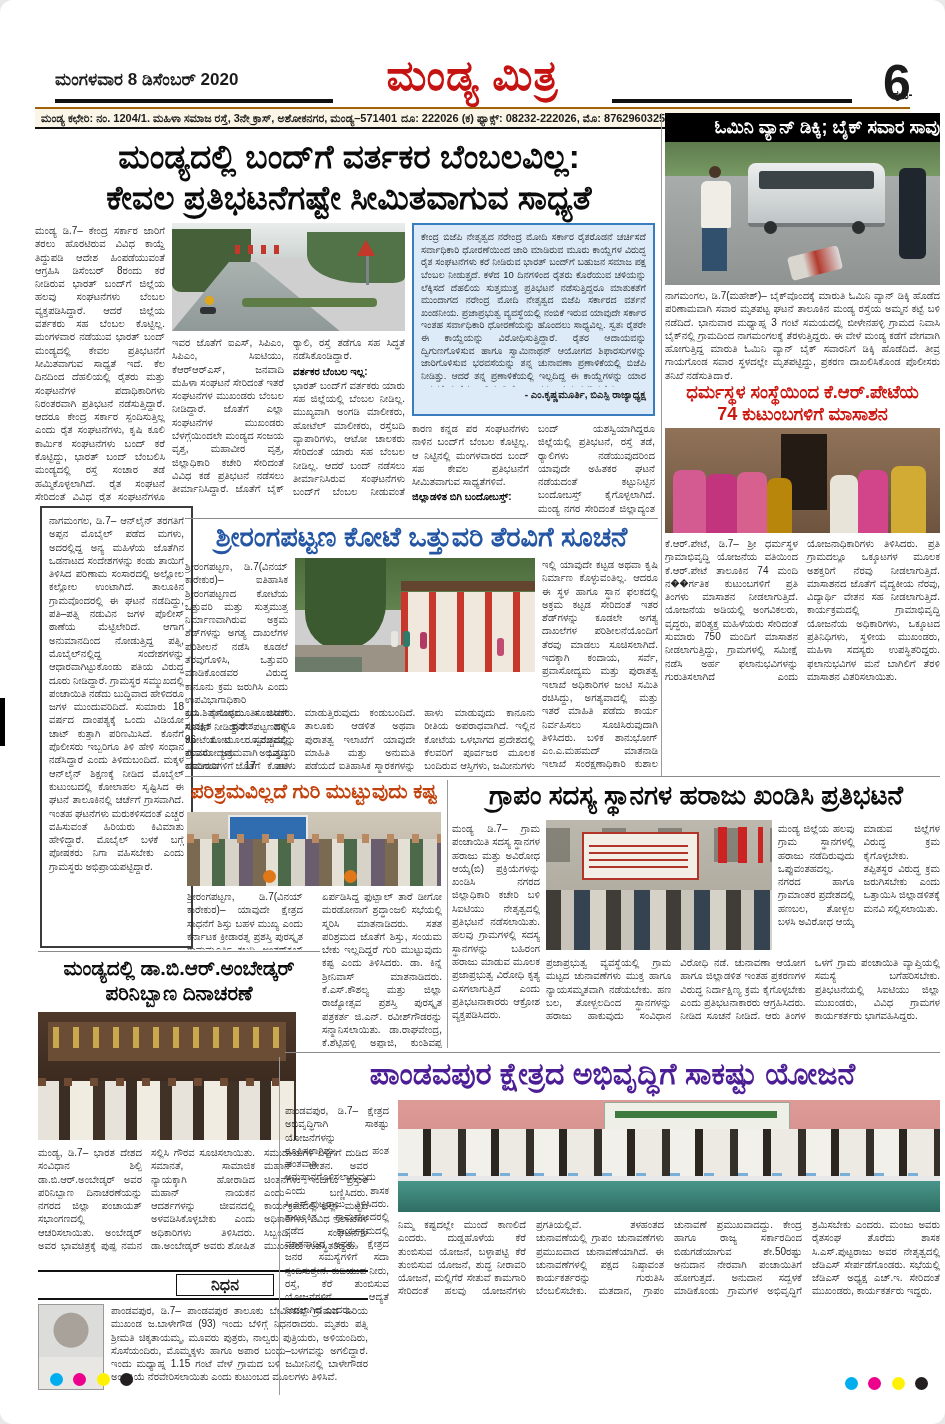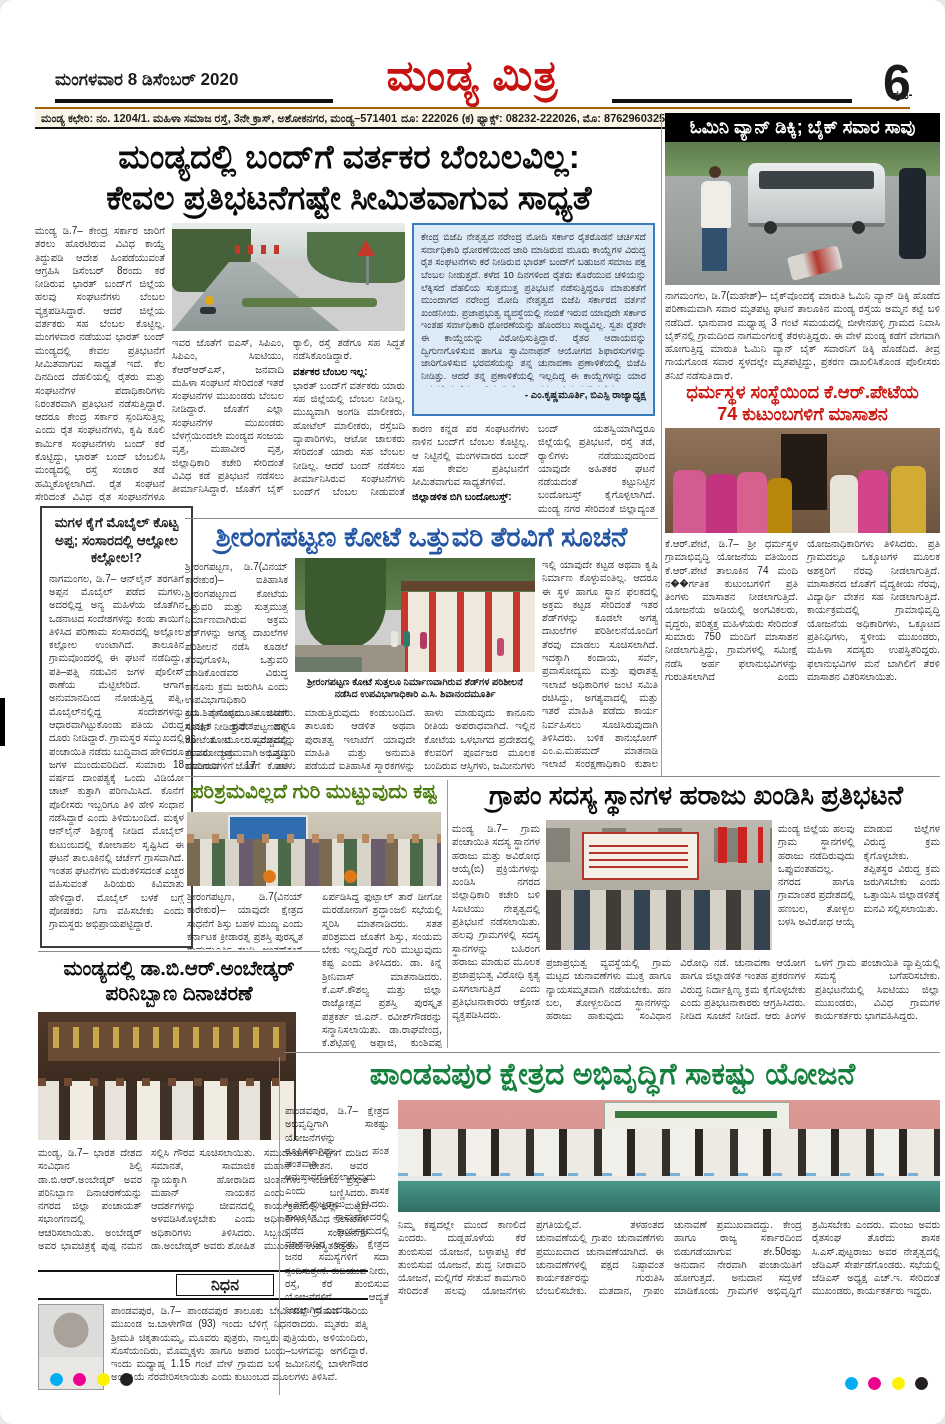--- a/index.html
+++ b/index.html
@@ -73,21 +73,21 @@
     <div class="body-text" style="font-size:9.5px;height:156px;">ಕೇಂದ್ರ ಬಿಜೆಪಿ ನೇತೃತ್ವದ ನರೇಂದ್ರ ಮೋದಿ ಸರ್ಕಾರ ರೈತರೊಡನೆ ಚರ್ಚಿಸದೆ ಸರ್ವಾಧಿಕಾರಿ ಧೋರಣೆಯಿಂದ ಜಾರಿ ಮಾಡಿರುವ ಮೂರು ಕಾಯ್ದೆಗಳ ವಿರುದ್ಧ ರೈತ ಸಂಘಟನೆಗಳು ಕರೆ ನೀಡಿರುವ ಭಾರತ್ ಬಂದ್‌ಗೆ ಬಹುಜನ ಸಮಾಜ ಪಕ್ಷ ಬೆಂಬಲ ನೀಡುತ್ತದೆ. ಕಳೆದ 10 ದಿನಗಳಿಂದ ರೈತರು ಕೊರೆಯುವ ಚಳಿಯನ್ನು ಲೆಕ್ಕಿಸದೆ ದೆಹಲಿಯ ಸುತ್ತಮುತ್ತ ಪ್ರತಿಭಟನೆ ನಡೆಸುತ್ತಿದ್ದರೂ ಮಾತುಕತೆಗೆ ಮುಂದಾಗದ ನರೇಂದ್ರ ಮೋದಿ ನೇತೃತ್ವದ ಬಿಜೆಪಿ ಸರ್ಕಾರದ ವರ್ತನೆ ಖಂಡನೀಯ. ಪ್ರಜಾಪ್ರಭುತ್ವ ವ್ಯವಸ್ಥೆಯಲ್ಲಿ ನಂಬಿಕೆ ಇರುವ ಯಾವುದೇ ಸರ್ಕಾರ ಇಂತಹ ಸರ್ವಾಧಿಕಾರಿ ಧೋರಣೆಯನ್ನು ಹೊಂದಲು ಸಾಧ್ಯವಿಲ್ಲ. ಸ್ವತಃ ರೈತರೇ ಈ ಕಾಯ್ದೆಯನ್ನು ವಿರೋಧಿಸುತ್ತಿದ್ದಾರೆ. ರೈತರ ಆದಾಯವನ್ನು ದ್ವಿಗುಣಗೊಳಿಸುವ ಹಾಗೂ ಸ್ವಾಮಿನಾಥನ್ ಆಯೋಗದ ಶಿಫಾರಸುಗಳನ್ನು ಜಾರಿಗೊಳಿಸುವ ಭರವಸೆಯನ್ನು ತನ್ನ ಚುನಾವಣಾ ಪ್ರಣಾಳಿಕೆಯಲ್ಲಿ ಬಿಜೆಪಿ ನೀಡಿತ್ತು. ಆದರೆ ತನ್ನ ಪ್ರಣಾಳಿಕೆಯಲ್ಲಿ ಇಲ್ಲದಿದ್ದ ಈ ಕಾಯ್ದೆಗಳನ್ನು ಯಾರ ಒತ್ತಡಕ್ಕೆ ಮಣಿದು ಜಾರಿಮಾಡಿದೆ ಎಂಬುದನ್ನು ಬಹಿರಂಗಪಡಿಸಬೇಕು.</div>
     <div style="font-size:10px;font-weight:bold;text-align:right;margin-top:2px;">- ಎಂ.ಕೃಷ್ಣಮೂರ್ತಿ, ಬಿಎಸ್ಪಿ ರಾಜ್ಯಾಧ್ಯಕ್ಷ</div>
   </div>
 
   <div class="abs body-text cols2" style="left:412px;top:422px;width:243px;height:96px;">
     <div>ಕಾರಣ ಕನ್ನಡ ಪರ ಸಂಘಟನೆಗಳು ನಾಳಿನ ಬಂದ್‌ಗೆ ಬೆಂಬಲ ಕೊಟ್ಟಿಲ್ಲ. ಆ ನಿಟ್ಟಿನಲ್ಲಿ ಮಂಗಳವಾರದ ಬಂದ್ ಸಹ ಕೇವಲ ಪ್ರತಿಭಟನೆಗೆ ಸೀಮಿತವಾಗುವ ಸಾಧ್ಯತೆಗಳಿವೆ.</div>
     <div class="subhead">ಜಿಲ್ಲಾಡಳಿತ ಬಿಗಿ ಬಂದೋಬಸ್ತ್:</div>
     <div>ಬಂದ್ ಯಶಸ್ವಿಯಾಗಿದ್ದರೂ ಜಿಲ್ಲೆಯಲ್ಲಿ ಪ್ರತಿಭಟನೆ, ರಸ್ತೆ ತಡೆ, ರ‍್ಯಾಲಿಗಳು ನಡೆಯುವುದರಿಂದ ಯಾವುದೇ ಅಹಿತಕರ ಘಟನೆ ನಡೆಯದಂತೆ ಕಟ್ಟುನಿಟ್ಟಿನ ಬಂದೋಬಸ್ತ್ ಕೈಗೊಳ್ಳಲಾಗಿದೆ. ಮಂಡ್ಯ ನಗರ ಸೇರಿದಂತೆ ಜಿಲ್ಲಾದ್ಯಂತ ಜಿಲ್ಲಾಡಳಿತ ಎಲ್ಲಾ ಮುಂಜಾಗ್ರತ ಕ್ರಮ ವಹಿಸಿದ್ದು, ಪೊಲೀಸ್ ಇಲಾಖೆ ಬಿಗಿ ಪೊಲೀಸ್ ಬಂದೋಬಸ್ತ್ ಕಲ್ಪಿಸಿದೆ. ಶಾಂತಿಯುತ ಪ್ರತಿಭಟನೆ ನಡೆಸಿ ತಮ್ಮ ಮನವಿಗಳನ್ನು ಸಲ್ಲಿಸುವಂತೆ ಜಿಲ್ಲಾಡಳಿತ ಸೂಚಿಸಿದ್ದು, ಕಾನೂನು ಚೌಕಟ್ಟು ಮೀರಿದರೆ ಕಠಿಣ ಕ್ರಮದ ಎಚ್ಚರಿಕೆಯನ್ನು ಸಹ ಜಿಲ್ಲಾಡಳಿತ ನೀಡಿದೆ.</div>
   </div>
 
-  <div class="abs" style="left:665px;top:113px;width:275px;height:29px;background:#000;color:#fff;display:flex;align-items:center;justify-content:center;">
+  <div class="abs" style="left:665px;top:113px;width:275px;height:29px;background:#000;color:#fff;display:flex;align-items:center;justify-content:flex-end;">
     <span style="font-size:18px;font-weight:800;">ಓಮಿನಿ ವ್ಯಾನ್ ಡಿಕ್ಕಿ; ಬೈಕ್ ಸವಾರ ಸಾವು</span>
   </div>
   <div class="abs photo" style="left:665px;top:142px;width:275px;height:143px;">
     <div style="left:0;top:0;right:0;height:24%;background:linear-gradient(#5e7b4e,#789a64);"></div>
     <div style="left:0;bottom:0;right:0;height:76%;background:linear-gradient(#a8adab,#8f9492);"></div>
     <div style="left:30%;top:15%;width:50%;height:42%;background:linear-gradient(#eceeee,#bfc5c6);border-radius:8px 10px 4px 4px;border-bottom:4px solid #76797b;"></div>
     <div style="left:34%;top:20%;width:42%;height:13%;background:#3c4346;border-radius:3px;"></div>
     <div style="left:36%;top:55%;width:13px;height:13px;background:#2c2f30;border-radius:50%;"></div>
     <div style="left:68%;top:55%;width:13px;height:13px;background:#2c2f30;border-radius:50%;"></div>
     <div style="left:13%;top:27%;width:11%;height:33%;background:#efede6;border-radius:6px 6px 2px 2px;"></div>
@@ -109,43 +109,41 @@
     <div style="left:15%;bottom:0;width:11%;height:56%;background:#c2357e;border-radius:8px 8px 0 0;"></div>
     <div style="left:26%;bottom:0;width:11%;height:58%;background:#d8608f;border-radius:8px 8px 0 0;"></div>
     <div style="left:37%;bottom:0;width:9%;height:52%;background:#b8860b;border-radius:8px 8px 0 0;"></div>
     <div style="left:60%;bottom:0;width:10%;height:55%;background:#e8e4da;border-radius:8px 8px 0 0;"></div>
     <div style="left:70%;bottom:0;width:11%;height:60%;background:#d2458a;border-radius:8px 8px 0 0;"></div>
     <div style="left:82%;bottom:0;width:13%;height:64%;background:#d2ab35;border-radius:8px 8px 0 0;"></div>
   </div>
   <div class="abs body-text cols2" style="left:665px;top:537px;width:275px;height:238px;">ಕೆ.ಆರ್.ಪೇಟೆ, ಡಿ.7– ಶ್ರೀ ಧರ್ಮಸ್ಥಳ ಗ್ರಾಮಾಭಿವೃದ್ಧಿ ಯೋಜನೆಯ ವತಿಯಿಂದ ಕೆ.ಆರ್.ಪೇಟೆ ತಾಲೂಕಿನ 74 ಮಂದಿ ನ��ರ್ಗತಿಕ ಕುಟುಂಬಗಳಿಗೆ ಪ್ರತಿ ತಿಂಗಳು ಮಾಸಾಶನ ನೀಡಲಾಗುತ್ತಿದೆ. ಯೋಜನೆಯ ಅಡಿಯಲ್ಲಿ ಅಂಗವಿಕಲರು, ವೃದ್ಧರು, ಪರಿತ್ಯಕ್ತ ಮಹಿಳೆಯರು ಸೇರಿದಂತೆ ಸುಮಾರು 750 ಮಂದಿಗೆ ಮಾಸಾಶನ ನೀಡಲಾಗುತ್ತಿದ್ದು, ಗ್ರಾಮಗಳಲ್ಲಿ ಸಮೀಕ್ಷೆ ನಡೆಸಿ ಅರ್ಹ ಫಲಾನುಭವಿಗಳನ್ನು ಗುರುತಿಸಲಾಗಿದೆ ಎಂದು ಯೋಜನಾಧಿಕಾರಿಗಳು ತಿಳಿಸಿದರು. ಪ್ರತಿ ಗ್ರಾಮದಲ್ಲೂ ಒಕ್ಕೂಟಗಳ ಮೂಲಕ ಅಶಕ್ತರಿಗೆ ನೆರವು ನೀಡಲಾಗುತ್ತಿದೆ. ಮಾಸಾಶನದ ಜೊತೆಗೆ ವೈದ್ಯಕೀಯ ನೆರವು, ವಿದ್ಯಾರ್ಥಿ ವೇತನ ಸಹ ನೀಡಲಾಗುತ್ತಿದೆ. ಕಾರ್ಯಕ್ರಮದಲ್ಲಿ ಗ್ರಾಮಾಭಿವೃದ್ಧಿ ಯೋಜನೆಯ ಅಧಿಕಾರಿಗಳು, ಒಕ್ಕೂಟದ ಪ್ರತಿನಿಧಿಗಳು, ಸ್ಥಳೀಯ ಮುಖಂಡರು, ಮಹಿಳಾ ಸದಸ್ಯರು ಉಪಸ್ಥಿತರಿದ್ದರು. ಫಲಾನುಭವಿಗಳ ಮನೆ ಬಾಗಿಲಿಗೆ ತೆರಳಿ ಮಾಸಾಶನ ವಿತರಿಸಲಾಯಿತು.</div>
 
   <div class="abs boxed" style="left:40px;top:506px;width:153px;height:442px;box-sizing:border-box;padding:6px 7px;">
-    <div style="font-size:13.5px;font-weight:800;text-align:center;line-height:1.3;margin-bottom:5px;">ಮಗಳ ಕೈಗೆ ಮೊಬೈಲ್ ಕೊಟ್ಟ ಅಪ್ಪ; ಸಂಸಾರದಲ್ಲಿ ಆಲ್ಲೋಲ ಕಲ್ಲೋಲ!?</div>
     <div class="body-text" style="height:368px;">ನಾಗಮಂಗಲ, ಡಿ.7– ಆನ್‌ಲೈನ್ ತರಗತಿಗೆ ಅಪ್ಪನ ಮೊಬೈಲ್ ಪಡೆದ ಮಗಳು, ಅದರಲ್ಲಿದ್ದ ಅನ್ಯ ಮಹಿಳೆಯ ಜೊತೆಗಿನ ಒಡನಾಟದ ಸಂದೇಶಗಳನ್ನು ಕಂಡು ತಾಯಿಗೆ ತಿಳಿಸಿದ ಪರಿಣಾಮ ಸಂಸಾರದಲ್ಲಿ ಅಲ್ಲೋಲ ಕಲ್ಲೋಲ ಉಂಟಾಗಿದೆ. ತಾಲೂಕಿನ ಗ್ರಾಮವೊಂದರಲ್ಲಿ ಈ ಘಟನೆ ನಡೆದಿದ್ದು, ಪತಿ–ಪತ್ನಿ ನಡುವಿನ ಜಗಳ ಪೊಲೀಸ್ ಠಾಣೆಯ ಮೆಟ್ಟಿಲೇರಿದೆ. ಆಗಾಗ ಅನುಮಾನದಿಂದ ನೋಡುತ್ತಿದ್ದ ಪತ್ನಿ, ಮೊಬೈಲ್‌ನಲ್ಲಿದ್ದ ಸಂದೇಶಗಳನ್ನು ಆಧಾರವಾಗಿಟ್ಟುಕೊಂಡು ಪತಿಯ ವಿರುದ್ಧ ದೂರು ನೀಡಿದ್ದಾರೆ. ಗ್ರಾಮಸ್ಥರ ಸಮ್ಮುಖದಲ್ಲಿ ಪಂಚಾಯಿತಿ ನಡೆದು ಬುದ್ಧಿವಾದ ಹೇಳಿದರೂ ಜಗಳ ಮುಂದುವರಿದಿದೆ. ಸುಮಾರು 18 ವರ್ಷದ ದಾಂಪತ್ಯಕ್ಕೆ ಒಂದು ವಿಡಿಯೋ ಚಾಟ್ ಕುತ್ತಾಗಿ ಪರಿಣಮಿಸಿದೆ. ಕೊನೆಗೆ ಪೊಲೀಸರು ಇಬ್ಬರಿಗೂ ತಿಳಿ ಹೇಳಿ ಸಂಧಾನ ನಡೆಸಿದ್ದಾರೆ ಎಂದು ತಿಳಿದುಬಂದಿದೆ. ಮಕ್ಕಳ ಆನ್‌ಲೈನ್ ಶಿಕ್ಷಣಕ್ಕೆ ನೀಡಿದ ಮೊಬೈಲ್ ಕುಟುಂಬದಲ್ಲಿ ಕೋಲಾಹಲ ಸೃಷ್ಟಿಸಿದ ಈ ಘಟನೆ ತಾಲೂಕಿನಲ್ಲಿ ಚರ್ಚೆಗೆ ಗ್ರಾಸವಾಗಿದೆ. ಇಂತಹ ಘಟನೆಗಳು ಮರುಕಳಿಸದಂತೆ ಎಚ್ಚರ ವಹಿಸುವಂತೆ ಹಿರಿಯರು ಕಿವಿಮಾತು ಹೇಳಿದ್ದಾರೆ. ಮೊಬೈಲ್ ಬಳಕೆ ಬಗ್ಗೆ ಪೋಷಕರು ನಿಗಾ ವಹಿಸಬೇಕು ಎಂದು ಗ್ರಾಮಸ್ಥರು ಅಭಿಪ್ರಾಯಪಟ್ಟಿದ್ದಾರೆ.</div>
   </div>
 
   <div class="abs" style="left:185px;top:522px;width:473px;text-align:center;font-size:27px;font-weight:800;color:#2456a4;">ಶ್ರೀರಂಗಪಟ್ಟಣ ಕೋಟೆ ಒತ್ತುವರಿ ತೆರವಿಗೆ ಸೂಚನೆ</div>
   <div class="abs body-text" style="left:185px;top:560px;width:103px;height:214px;">ಶ್ರೀರಂಗಪಟ್ಟಣ, ಡಿ.7(ವಿನಯ್ ಕಾರೇಕುರ)– ಐತಿಹಾಸಿಕ ಶ್ರೀರಂಗಪಟ್ಟಣದ ಕೋಟೆಯ ಒತ್ತುವರಿ ಮತ್ತು ಸುತ್ತಮುತ್ತ ನಿರ್ಮಾಣವಾಗಿರುವ ಅಕ್ರಮ ಶೆಡ್‌ಗಳನ್ನು ಅಗತ್ಯ ದಾಖಲೆಗಳ ಪರಿಶೀಲನೆ ನಡೆಸಿ ಕೂಡಲೆ ತೆರವುಗೊಳಿಸಿ, ಒತ್ತುವರಿ ಮಾಡಿಕೊಂಡವರ ವಿರುದ್ಧ ಕಾನೂನು ಕ್ರಮ ಜರುಗಿಸಿ ಎಂದು ಉಪವಿಭಾಗಾಧಿಕಾರಿ ಎ.ಸಿ.ಶಿವಾನಂದಮೂರ್ತಿ ಖಡಕ್ ಸೂಚನೆ ನೀಡಿದ್ದಾರೆ. ಪಟ್ಟಣದಲ್ಲಿ 96 ಕೋಟಿ ರೂ.ವೆಚ್ಚದಲ್ಲಿ ಪ್ರವಾಸೋದ್ಯಮ ಅಭಿವೃದ್ಧಿ ಕಾಮಗಾರಿಗಳಿಗೆ 17 ಕೋಟಿ ಮಂಜೂರಾಗಿ 5 ಕೋಟಿ ಬಿಡುಗಡೆಯಾಗಿದ್ದು, ಈ ಹಿನ್ನೆಲೆ ಜಿಲ್ಲಾ ಪ್ರವಾಸೋದ್ಯಮ ಇಲಾಖೆ ಜಂಟಿ ನಿರ್ದೇಶಕರ ಜೊತೆ ತಾಲೂಕು ಆಡಳಿತ ಪುರಾತತ್ವ ಇಲಾಖೆ ಅಧಿಕಾರಿಗಳೊಂದಿಗೆ ಸಮಗ್ರ ಪರಿಶೀಲನೆ ನಡೆಸಿದರು.</div>
   <div class="abs photo" style="left:295px;top:558px;width:240px;height:114px;">
     <div style="left:0;top:0;right:0;height:46%;background:linear-gradient(#4c6c3c,#628350);"></div>
     <div style="left:4%;top:0;width:34%;height:80%;background:#3c5a30;border-radius:0 0 50% 40%;"></div>
     <div style="right:0;bottom:0;width:56%;height:70%;background:repeating-linear-gradient(90deg,#c8372b 0 7px,#f0e8dd 7px 28px);"></div>
     <div style="right:0;top:20%;width:56%;height:9%;background:#63442e;"></div>
     <div style="left:0;bottom:0;width:46%;height:24%;background:#9b9486;"></div>
     <div style="left:0;bottom:0;width:28%;height:13%;background:#6d7b6a;"></div>
     <div style="left:40%;bottom:22%;width:7px;height:16px;background:#e8e6de;border-radius:3px;"></div>
     <div style="left:45%;bottom:22%;width:7px;height:16px;background:#2f7a6a;border-radius:3px;"></div>
     <div style="left:52%;bottom:20%;width:7px;height:17px;background:#b03a62;border-radius:3px;"></div>
     <div style="left:84%;bottom:14%;width:7px;height:18px;background:#c24b72;border-radius:3px;"></div>
   </div>
-  <div class="abs caption" style="left:295px;top:676px;width:240px;">ಶ್ರೀರಂಗಪಟ್ಟಣ ಕೋಟೆ ಸುತ್ತಲೂ ನಿರ್ಮಾಣವಾಗಿರುವ ಶೆಡ್‌ಗಳ ಪರಿಶೀಲನೆ ನಡೆಸಿದ ಉಪವಿಭಾಗಾಧಿಕಾರಿ ಎ.ಸಿ. ಶಿವಾನಂದಮೂರ್ತಿ</div>
   <div class="abs body-text cols3" style="left:185px;top:706px;width:350px;height:68px;">ಕ್ರಮ ಕೈಗೊಳ್ಳಲು ಸೂಚಿಸಿದರು. ಸಂರಕ್ಷಿತ ಪ್ರದೇಶ ಹಾಗೂ ಕೋಟೆಯ ಮೂಲ ಸ್ವರೂಪವನ್ನು ಕೆಲವರು ಅಕ್ರಮವಾಗಿ ಒತ್ತುವರಿ ಮಾಡಿರುವ ಜೊತೆಗೆ ಹಾಳು ಮಾಡುತ್ತಿರುವುದು ಕಂಡುಬಂದಿದೆ. ತಾಲೂಕು ಆಡಳಿತ ಅಥವಾ ಪುರಾತತ್ವ ಇಲಾಖೆಗೆ ಯಾವುದೇ ಮಾಹಿತಿ ಮತ್ತು ಅನುಮತಿ ಪಡೆಯದೆ ಐತಿಹಾಸಿಕ ಸ್ಮಾರಕಗಳನ್ನು ಹಾಳು ಮಾಡುವುದು ಕಾನೂನು ರೀತಿಯ ಅಪರಾಧವಾಗಿದೆ. ಇಲ್ಲಿನ ಕೋಟೆಯ ಒಳಭಾಗದ ಪ್ರದೇಶದಲ್ಲಿ ಕೆಲವರಿಗೆ ಪೂರ್ವಜರ ಮೂಲಕ ಬಂದಿರುವ ಆಸ್ತಿಗಳು, ಜಮೀನುಗಳು ಸರ್ಕಾರಿ ದಾಖಲೆಗಳಲ್ಲಿ ಇವೆ ಎಂದು ಸಮಾಧಾನಗೊಳಿಸಿದರು.</div>
   <div class="abs body-text" style="left:542px;top:558px;width:116px;height:216px;">ಇಲ್ಲಿ ಯಾವುದೇ ಕಟ್ಟಡ ಅಥವಾ ಕೃಷಿ ನಿರ್ಮಾಣ ಕೊಳ್ಳುವಂತಿಲ್ಲ. ಆದರೂ ಈ ಸ್ಥಳ ಹಾಗೂ ಸ್ಥಾನ ಫಲಕದಲ್ಲಿ ಅಕ್ರಮ ಕಟ್ಟಡ ಸೇರಿದಂತೆ ಇತರ ಶೆಡ್‌ಗಳನ್ನು ಕೂಡಲೇ ಅಗತ್ಯ ದಾಖಲೆಗಳ ಪರಿಶೀಲನೆಯೊಂದಿಗೆ ತೆರವು ಮಾಡಲು ಸೂಚಿಸಲಾಗಿದೆ. ಇದಕ್ಕಾಗಿ ಕಂದಾಯ, ಸರ್ವೆ, ಪ್ರವಾಸೋದ್ಯಮ ಮತ್ತು ಪುರಾತತ್ವ ಇಲಾಖೆ ಅಧಿಕಾರಿಗಳ ಜಂಟಿ ಸಮಿತಿ ರಚಿಸಿದ್ದು, ಅಗತ್ಯವಾದಲ್ಲಿ ಮತ್ತು ಇತರೆ ಮಾಹಿತಿ ಪಡೆದು ಕಾರ್ಯ ನಿರ್ವಹಿಸಲು ಸೂಚಿಸಿರುವುದಾಗಿ ತಿಳಿಸಿದರು. ಬಳಿಕ ಶಾನುಭೋಗ್ ಎಂ.ಎ.ಮಹಮದ್ ಮಾತನಾಡಿ ಇಲಾಖೆ ಸಂರಕ್ಷಣಾಧಿಕಾರಿ ಕುಶಾಲ ಮತ್ತು ತಾಲೂಕು ಆಡಳಿತದ ಅಧಿಕಾರಿಗಳಾದ ಜಯಕುಮಾರ್, ಅನಿಲ್ ಕುಮಾರ್ ಜೊತೆಗಿದ್ದರು.</div>
 
-  <div class="abs" style="left:185px;top:780px;width:258px;text-align:center;font-size:20px;font-weight:800;color:#4d7c0f;">ಪರಿಶ್ರಮವಿಲ್ಲದೆ ಗುರಿ ಮುಟ್ಟುವುದು ಕಷ್ಟ</div>
+  <div class="abs" style="left:185px;top:780px;width:258px;text-align:center;font-size:20px;font-weight:800;color:#c2410c;">ಪರಿಶ್ರಮವಿಲ್ಲದೆ ಗುರಿ ಮುಟ್ಟುವುದು ಕಷ್ಟ</div>
   <div class="abs photo" style="left:187px;top:812px;width:254px;height:74px;">
     <div style="left:0;top:0;right:0;bottom:0;background:linear-gradient(#cfc8b8,#b9b2a2);"></div>
     <div style="left:16%;top:4%;width:30%;height:42%;background:#2f6cb0;border:2px solid #e8e8e8;"></div>
     <div style="left:0;bottom:0;right:0;height:64%;background:repeating-linear-gradient(90deg,#7b6a52 0 13px,#e4e0d6 13px 25px,#4c6a4a 25px 38px,#d8d3c9 38px 52px,#6a5d6e 52px 66px);"></div>
     <div style="left:0;bottom:58%;right:0;height:9px;background:repeating-linear-gradient(90deg,#b98a62 0 7px,transparent 7px 25px);"></div>
     <div style="left:30%;bottom:4%;width:13px;height:13px;background:#e07818;border-radius:50%;"></div>
     <div style="left:62%;bottom:4%;width:13px;height:13px;background:#e07818;border-radius:50%;"></div>
   </div>
   <div class="abs body-text" style="left:187px;top:890px;width:116px;height:60px;">ಶ್ರೀರಂಗಪಟ್ಟಣ, ಡಿ.7(ವಿನಯ್ ಕಾರೇಕುರ)– ಯಾವುದೇ ಕ್ಷೇತ್ರದ ಸಾಧನೆಗೆ ಶಿಸ್ತು ಬಹಳ ಮುಖ್ಯ ಎಂದು ಕರ್ನಾಟಕ ಕ್ರೀಡಾರತ್ನ ಪ್ರಶಸ್ತಿ ಪುರಸ್ಕೃತ ರಾಮಮೂರ್ತಿ ಕಬಡ್ಡಿ ಅಂತರ್‌ಕ್ಲಬ್ ಕೌಶಲ್ಯ ಹೇಳಿದರು. ಪಟ್ಟಣದಲ್ಲಿ ಅಚೀವರ್ಸ್ ಅಕಾಡೆಮಿ</div>
   <div class="abs body-text" style="left:322px;top:890px;width:120px;height:158px;">ಏರ್ಪಡಿಸಿದ್ದ ಫುಟ್ಬಾಲ್ ತಾರೆ ಡೀಗೋ ಮರಡೋನಾಗೆ ಶ್ರದ್ಧಾಂಜಲಿ ಸಭೆಯಲ್ಲಿ ಸ್ಮರಿಸಿ ಮಾತನಾಡಿದರು. ಸತತ ಪರಿಶ್ರಮದ ಜೊತೆಗೆ ಶಿಸ್ತು, ಸಂಯಮ ಬೇಕು ಇಲ್ಲದಿದ್ದರೆ ಗುರಿ ಮುಟ್ಟುವುದು ಕಷ್ಟ ಎಂದು ತಿಳಿಸಿದರು. ಡಾ. ಕಿನ್ನೆ ಶ್ರೀನಿವಾಸ್ ಮಾತನಾಡಿದರು. ಕೆ.ಎಸ್.ಕೌಶಲ್ಯ ಮತ್ತು ಜಿಲ್ಲಾ ರಾಜ್ಯೋತ್ಸವ ಪ್ರಶಸ್ತಿ ಪುರಸ್ಕೃತ ಪತ್ರಕರ್ತ ಜಿ.ಎನ್. ರವೀಶ್‌ಗೌಡರನ್ನು ಸನ್ಮಾನಿಸಲಾಯಿತು. ಡಾ.ರಾಘವೇಂದ್ರ, ಕೆ.ಶೆಟ್ಟಿಹಳ್ಳಿ ಅಪ್ಪಾಜಿ, ಕುಂಶಿವಪ್ಪ ಚಂದ್ರಶೇಖರಯ್ಯ, ಮೋಹನ್ ರಾಜ್, ಕೃಷ್ಣಪ್ಪ, ಕೂಡಲಕುಪ್ಪೆ ಸೋಮಶೇಖರ್, ಪದ್ಮರಾಜ್ ಇತರರು ಇದ್ದರು.</div>
@@ -169,21 +167,21 @@
   </div>
   <div class="abs photo" style="left:38px;top:1012px;width:258px;height:128px;">
     <div style="left:0;top:0;right:0;bottom:0;background:linear-gradient(#4e382a,#2e2018);"></div>
     <div style="left:4%;top:8%;right:4%;height:30%;background:#6b4d36;"></div>
     <div style="left:6%;top:12%;right:6%;height:16%;background:repeating-linear-gradient(90deg,#caa84e 0 6px,transparent 6px 20px);"></div>
     <div style="left:0;bottom:0;right:0;height:46%;background:repeating-linear-gradient(90deg,#e7e3da 0 21px,#3a2d24 21px 32px,#f0ece2 32px 55px,#413228 55px 67px);"></div>
     <div style="left:0;bottom:42%;right:0;height:8px;background:repeating-linear-gradient(90deg,#6e4a32 0 8px,transparent 8px 26px);"></div>
   </div>
   <div class="abs body-text cols3" style="left:38px;top:1146px;width:330px;height:116px;">ಮಂಡ್ಯ, ಡಿ.7– ಭಾರತ ದೇಶದ ಸಂವಿಧಾನ ಶಿಲ್ಪಿ ಡಾ.ಬಿ.ಆರ್.ಅಂಬೇಡ್ಕರ್ ಅವರ ಪರಿನಿಬ್ಬಾಣ ದಿನಾಚರಣೆಯನ್ನು ನಗರದ ಜಿಲ್ಲಾ ಪಂಚಾಯತ್ ಸಭಾಂಗಣದಲ್ಲಿ ಆಚರಿಸಲಾಯಿತು. ಅಂಬೇಡ್ಕರ್ ಅವರ ಭಾವಚಿತ್ರಕ್ಕೆ ಪುಷ್ಪ ನಮನ ಸಲ್ಲಿಸಿ ಗೌರವ ಸೂಚಿಸಲಾಯಿತು. ಸಮಾನತೆ, ಸಾಮಾಜಿಕ ನ್ಯಾಯಕ್ಕಾಗಿ ಹೋರಾಡಿದ ಮಹಾನ್ ನಾಯಕನ ಆದರ್ಶಗಳನ್ನು ಜೀವನದಲ್ಲಿ ಅಳವಡಿಸಿಕೊಳ್ಳಬೇಕು ಎಂದು ಅಧಿಕಾರಿಗಳು ತಿಳಿಸಿದರು. ಡಾ.ಅಂಬೇಡ್ಕರ್ ಅವರು ಶೋಷಿತ ಸಮುದಾಯಗಳ ಏಳಿಗೆಗೆ ದುಡಿದ ಮಹಾನ್ ಚೇತನ. ಅವರ ಚಿಂತನೆಗಳು ಇಂದಿಗೂ ಪ್ರಸ್ತುತ ಎಂದು ಬಣ್ಣಿಸಿದರು. ಕಾರ್ಯಕ್ರಮದಲ್ಲಿ ಜಿಲ್ಲಾ ಮಟ್ಟದ ಅಧಿಕಾರಿಗಳು, ವಿವಿಧ ಇಲಾಖೆಗಳ ಸಿಬ್ಬಂದಿ, ಸಂಘಟನೆಗಳ ಮುಖಂಡರು ಉಪಸ್ಥಿತರಿದ್ದರು.</div>
 
-  <div class="abs" style="left:285px;top:1057px;width:655px;text-align:center;font-size:30px;font-weight:800;color:#15803d;">ಪಾಂಡವಪುರ ಕ್ಷೇತ್ರದ ಅಭಿವೃದ್ಧಿಗೆ ಸಾಕಷ್ಟು ಯೋಜನೆ</div>
+  <div class="abs" style="left:285px;top:1057px;width:655px;text-align:center;font-size:30px;font-weight:800;color:#4c1d95;">ಪಾಂಡವಪುರ ಕ್ಷೇತ್ರದ ಅಭಿವೃದ್ಧಿಗೆ ಸಾಕಷ್ಟು ಯೋಜನೆ</div>
   <div class="abs body-text" style="left:285px;top:1104px;width:104px;height:290px;">ಪಾಂಡವಪುರ, ಡಿ.7– ಕ್ಷೇತ್ರದ ಅಭಿವೃದ್ಧಿಗಾಗಿ ಸಾಕಷ್ಟು ಯೋಜನೆಗಳನ್ನು ರೂಪಿಸಲಾಗಿದ್ದು, ಹಂತ ಹಂತವಾಗಿ ಅನುಷ್ಠಾನಗೊಳಿಸಲಾಗುವುದು ಎಂದು ಶಾಸಕ ಸಿ.ಎಸ್.ಪುಟ್ಟರಾಜು ತಿಳಿಸಿದರು. ತಾಲೂಕಿನ ಗ್ರಾಮವೊಂದರಲ್ಲಿ ನಡೆದ ಕಾರ್ಯಕ್ರಮದಲ್ಲಿ ಮಾತನಾಡಿದ ಅವರು, ಕ್ಷೇತ್ರದ ಜನರ ಸಮಸ್ಯೆಗಳಿಗೆ ಸದಾ ಸ್ಪಂದಿಸುತ್ತೇನೆ. ಕುಡಿಯುವ ನೀರು, ರಸ್ತೆ, ಕೆರೆ ತುಂಬಿಸುವ ಯೋಜನೆಗಳಿಗೆ ಆದ್ಯತೆ ನೀಡಲಾಗಿದೆ ಎಂದರು.</div>
   <div class="abs photo" style="left:398px;top:1100px;width:542px;height:112px;">
     <div style="left:0;top:0;right:0;bottom:0;background:linear-gradient(#dd9b98,#c97f7c);"></div>
     <div style="left:38%;top:2%;width:34%;height:24%;background:#eef0e8;border:1px solid #9aaa98;"></div>
     <div style="left:40%;top:10%;width:30%;height:6%;background:#3e7a3e;"></div>
     <div style="left:0;bottom:26%;right:0;height:48%;background:repeating-linear-gradient(90deg,#f2f0ea 0 25px,#2b2620 25px 33px,#eceae2 33px 60px,#35302a 60px 68px);"></div>
     <div style="left:0;bottom:28%;right:0;height:8px;background:repeating-linear-gradient(90deg,#7ab0d8 0 10px,transparent 10px 34px);"></div>
     <div style="left:0;bottom:0;right:0;height:28%;background:linear-gradient(#49958a,#2f6e64);border-top:5px solid #e8e8e8;"></div>
   </div>
   <div class="abs body-text cols4" style="left:398px;top:1218px;width:542px;height:176px;">ನಿಮ್ಮ ಕಷ್ಟದಲ್ಲೇ ಮುಂದೆ ಕಾಣಲಿದೆ ಎಂದರು. ದುಡ್ಡಹೊಳೆಯ ಕೆರೆ ತುಂಬಿಸುವ ಯೋಜನೆ, ಬಳ್ಳಾಪಟ್ಟಿ ಕೆರೆ ತುಂಬಿಸುವ ಯೋಜನೆ, ಶುದ್ಧ ನೀರಾವರಿ ಯೋಜನೆ, ಮಲ್ಲಿಗೆರೆ ಸೇತುವೆ ಕಾಮಗಾರಿ ಸೇರಿದಂತೆ ಹಲವು ಯೋಜನೆಗಳು ಪ್ರಗತಿಯಲ್ಲಿವೆ. ತಳಹಂತದ ಚುನಾವಣೆಯಲ್ಲಿ ಗ್ರಾಪಂ ಚುನಾವಣೆಗಳು ಪ್ರಮುಖವಾದ ಚುನಾವಣೆಯಾಗಿದೆ. ಈ ಚುನಾವಣೆಗಳಲ್ಲಿ ಪಕ್ಷದ ನಿಷ್ಠಾವಂತ ಕಾರ್ಯಕರ್ತರನ್ನು ಗುರುತಿಸಿ ಬೆಂಬಲಿಸಬೇಕು. ಮತದಾನ, ಗ್ರಾಪಂ ಚುನಾವಣೆ ಪ್ರಮುಖವಾದದ್ದು. ಕೇಂದ್ರ ಹಾಗೂ ರಾಜ್ಯ ಸರ್ಕಾರದಿಂದ ಬಿಡುಗಡೆಯಾಗುವ ಶೇ.50ರಷ್ಟು ಅನುದಾನ ನೇರವಾಗಿ ಪಂಚಾಯಿತಿಗೆ ಹೋಗುತ್ತದೆ. ಅನುದಾನ ಸದ್ಬಳಕೆ ಮಾಡಿಕೊಂಡು ಗ್ರಾಮಗಳ ಅಭಿವೃದ್ಧಿಗೆ ಶ್ರಮಿಸಬೇಕು ಎಂದರು. ಮಂಜು ಅವರು ರೈತಸಂಘ ತೊರೆದು ಶಾಸಕ ಸಿ.ಎಸ್.ಪುಟ್ಟರಾಜು ಅವರ ನೇತೃತ್ವದಲ್ಲಿ ಜೆಡಿಎಸ್ ಸೇರ್ಪಡೆಗೊಂಡರು. ಸಭೆಯಲ್ಲಿ ಜೆಡಿಎಸ್ ಅಧ್ಯಕ್ಷ ಎಚ್.ಇ. ಸೇರಿದಂತೆ ಮುಖಂಡರು, ಕಾರ್ಯಕರ್ತರು ಇದ್ದರು.</div>

